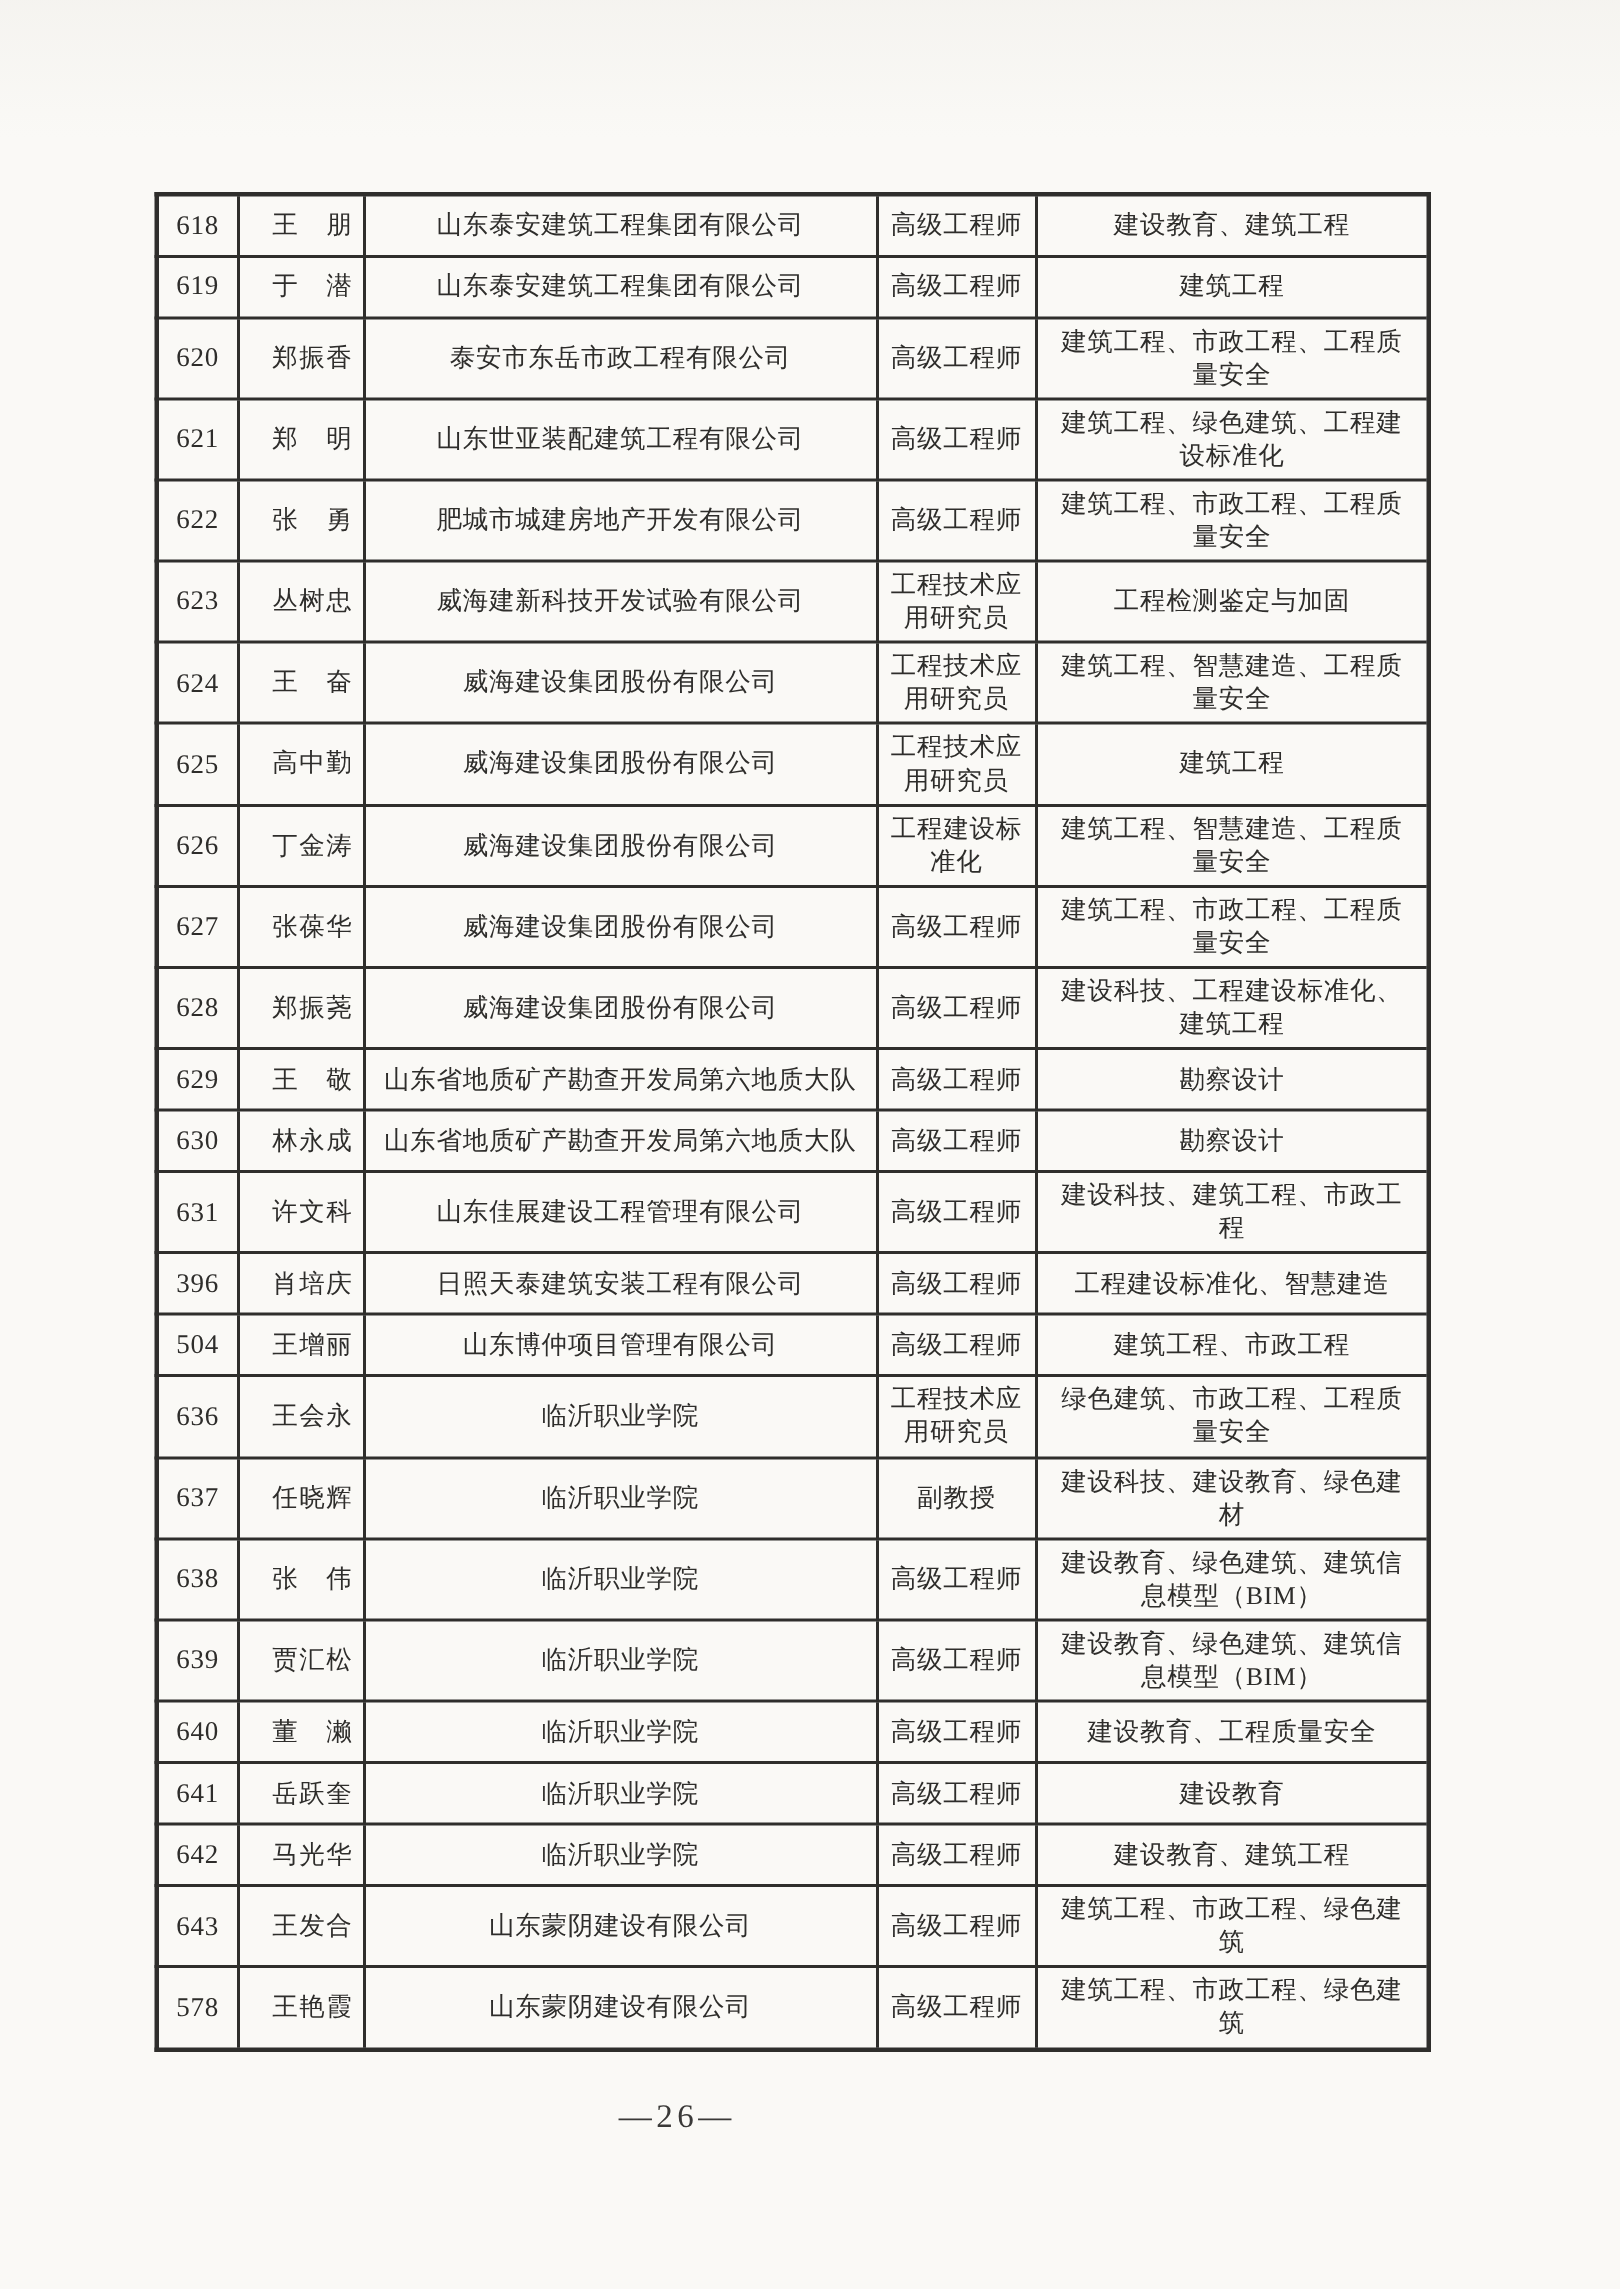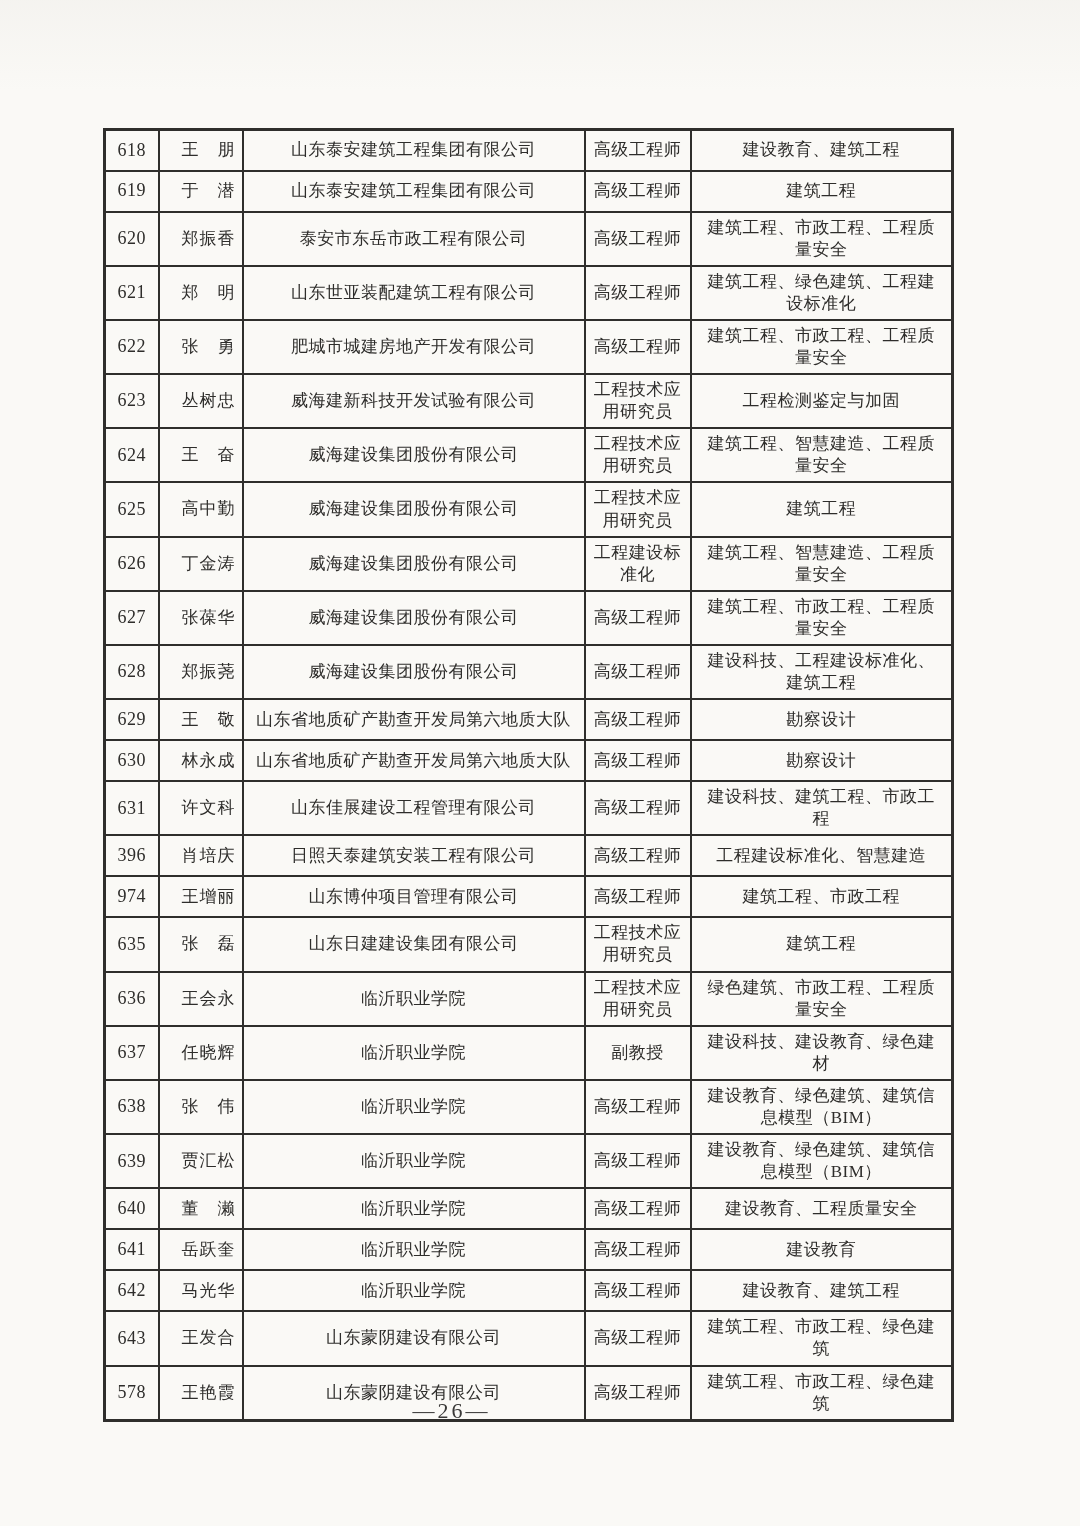--- a/index.html
+++ b/index.html
@@ -202,35 +202,28 @@
 
   <tr>
     <td class="col-no">396</td>
     <td class="col-name">肖培庆</td>
     <td class="col-company">日照天泰建筑安装工程有限公司</td>
     <td class="col-title">高级工程师</td>
     <td class="col-specialty">工程建设标准化、智慧建造</td>
   </tr>
 
   <tr>
-    <td class="col-no">974</td>
+    <td class="col-no">504</td>
     <td class="col-name">王增丽</td>
     <td class="col-company">山东博仲项目管理有限公司</td>
     <td class="col-title">高级工程师</td>
     <td class="col-specialty">建筑工程、市政工程</td>
   </tr>
 
 
-  <tr>
-    <td class="col-no">635</td>
-    <td class="col-name">张　磊</td>
-    <td class="col-company">山东日建建设集团有限公司</td>
-    <td class="col-title">工程技术应用研究员</td>
-    <td class="col-specialty">建筑工程</td>
-  </tr>
 
   <tr>
     <td class="col-no">636</td>
     <td class="col-name">王会永</td>
     <td class="col-company">临沂职业学院</td>
     <td class="col-title">工程技术应用研究员</td>
     <td class="col-specialty">绿色建筑、市政工程、工程质量安全</td>
   </tr>
 
   <tr>

